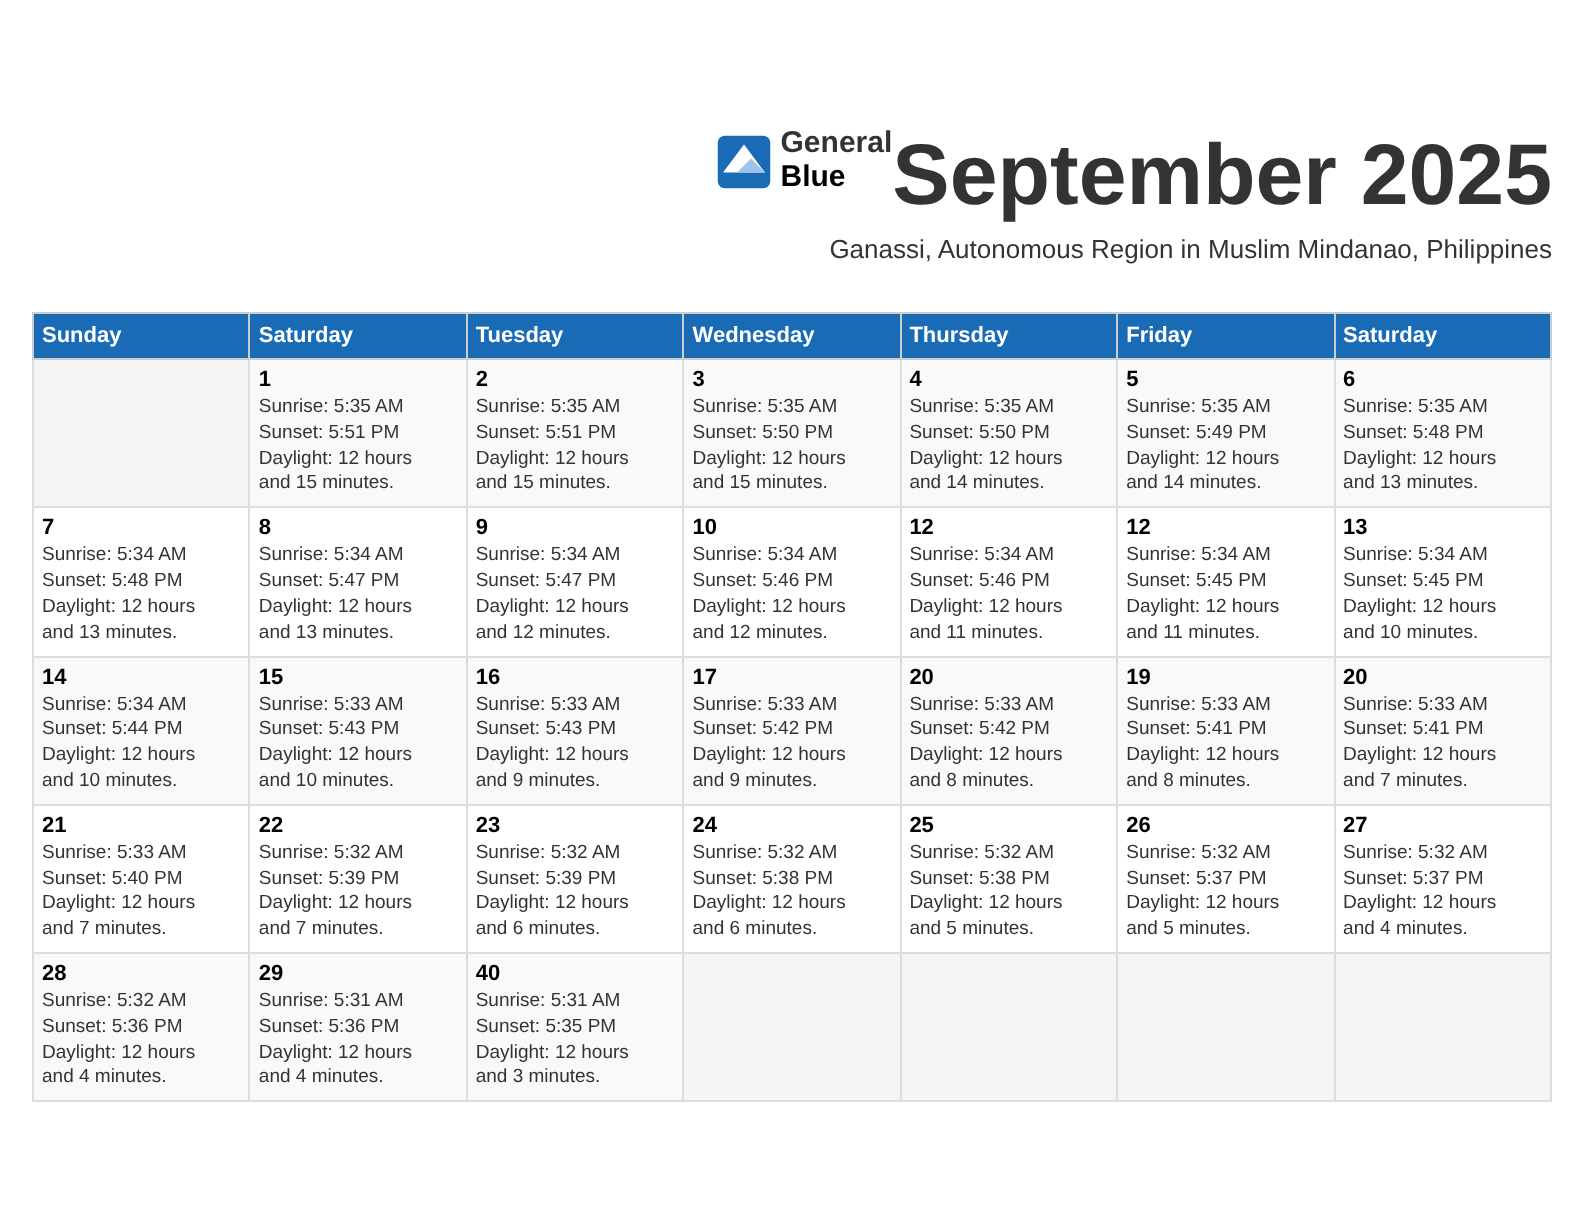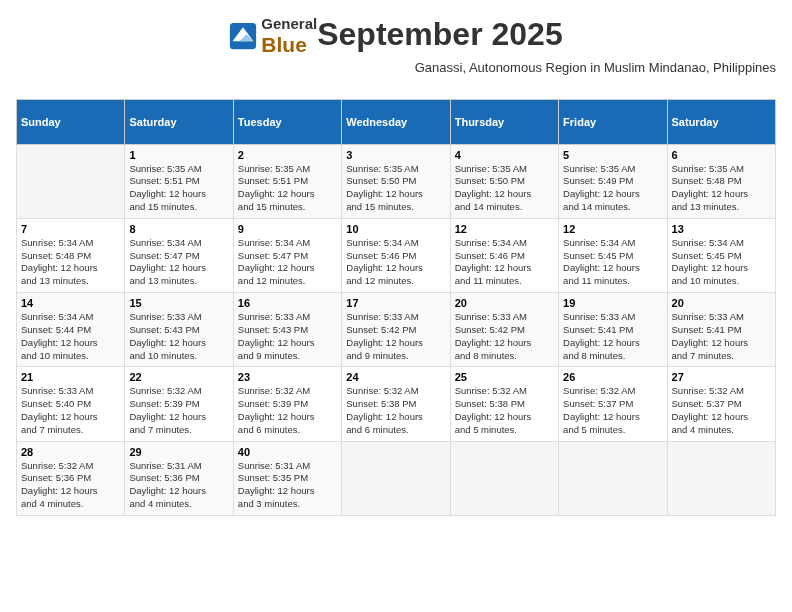--- a/index.html
+++ b/index.html
@@ -6,53 +6,54 @@
     body {
       font-family: Arial, sans-serif;
       background: #fff;
       width: 792px;
       min-height: 612px;
       padding: 16px;
     }
     .header-row {
       display: flex;
       align-items: flex-start;
-      justify-content: center;
+      justify-content: flex-end;
       margin-bottom: 4px;
+      margin-top: 48px;
     }
     .logo {
       display: flex;
       align-items: center;
       gap: 4px;
     }
     .logo-icon {
       width: 28px;
       height: 28px;
     }
     .month-title {
-      font-size: 32px;
+      font-size: 43px;
       font-weight: bold;
       color: #333;
       text-align: right;
     }
     .subtitle {
       text-align: right;
       font-size: 13px;
       color: #333;
       margin-bottom: 24px;
     }
     table {
       width: 100%;
       border-collapse: collapse;
       font-size: 9.5px;
     }
     thead tr th {
       background-color: #1a6bb5;
       color: #fff;
-      padding: 16px 4px;
+      padding: 5px 4px;
       text-align: left;
       font-size: 11px;
       font-weight: bold;
       border: 1px solid #ccc;
     }
     tbody tr td {
       vertical-align: top;
       padding: 4px;
       border: 1px solid #ddd;
       min-height: 70px;
@@ -83,21 +84,21 @@
 
 <div class="header-row">
   <div class="logo">
     <svg class="logo-icon" viewBox="0 0 32 32">
       <rect x="1" y="1" width="30" height="30" rx="4" fill="#1a6bb5"></rect>
       <polygon points="16,6 28,22 4,22" fill="white"></polygon>
       <polygon points="20,14 28,22 12,22" fill="#a0c4e8"></polygon>
     </svg>
     <div>
       <div style="font-size:15px;font-weight:bold;color:#333;line-height:1.1;">General</div>
-      <div style="font-size:21px;font-weight:bold;color:#a16207;line-height:1.1;">Blue</div>
+      <div style="font-size:15px;font-weight:bold;color:#000000;line-height:1.1;">Blue</div>
     </div>
   </div>
   <div class="month-title">September 2025</div>
 </div>
 
 <div class="subtitle">Ganassi, Autonomous Region in Muslim Mindanao, Philippines</div>
 
 <table>
   <thead>
     <tr id="weekday-header">

